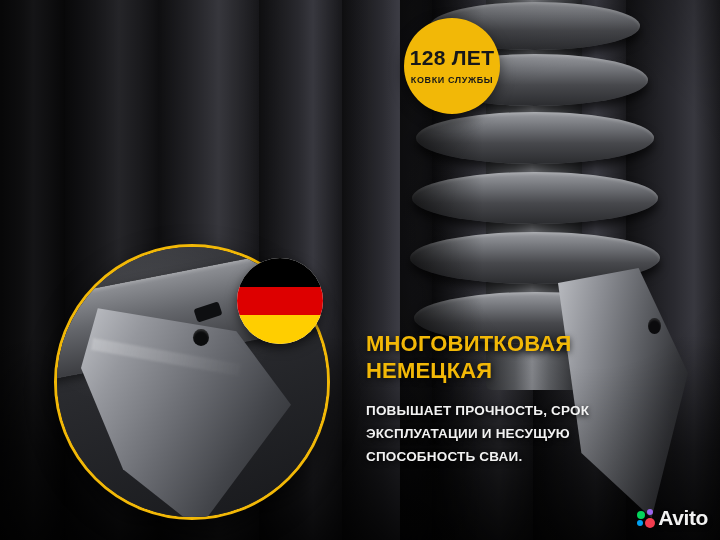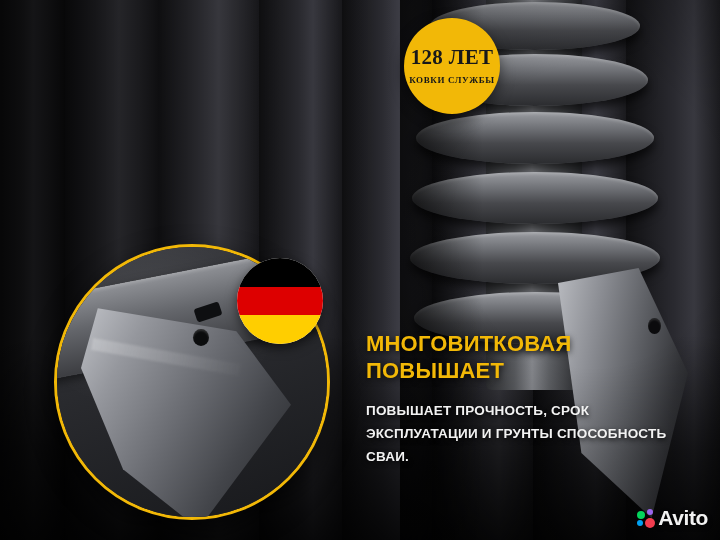--- a/index.html
+++ b/index.html
@@ -169,21 +169,20 @@
     position:absolute;
     left:404px; top:18px;
     width:96px; height:96px;
     border-radius:50%;
     background:#f2b807;
     display:flex;
     flex-direction:column;
     align-items:center;
     justify-content:center;
     box-shadow:0 5px 14px rgba(0,0,0,0.5);
-    font-family:Liberation Serif, serif;
   }
   .years-badge .num {
     font-size:21px;
     font-weight:bold;
     color:#17181a;
     letter-spacing:0.3px;
     line-height:1;
   }
   .years-badge .sub {
     margin-top:7px;
@@ -293,22 +292,22 @@
     <span class="flag-stripe gold"></span>
   </div>
 
   <div class="years-badge">
     <span class="num">128 ЛЕТ</span>
     <span class="sub">КОВКИ СЛУЖБЫ</span>
   </div>
 
 
   <div class="block block-right">
-    <div class="headline">МНОГОВИТКОВАЯ ПОВЫШАЕТ</div>
-    <div class="body">ПОВЫШАЕТ ПРОЧНОСТЬ, СРОК ЭКСПЛУАТАЦИИ И ГРУНТЫ СПОСОБНОСТЬ СВАИ.</div>
+    <div class="headline">МНОГОВИТКОВАЯ НЕМЕЦКАЯ</div>
+    <div class="body">ПОВЫШАЕТ ПРОЧНОСТЬ, СРОК ЭКСПЛУАТАЦИИ И НЕСУЩУЮ СПОСОБНОСТЬ СВАИ.</div>
   </div>
 
   <div class="watermark">
     <span class="wm-dots">
       <i></i>
         <i></i>
         <i></i>
         <i></i>
     </span>
     <span class="wm-text">Avito</span>

